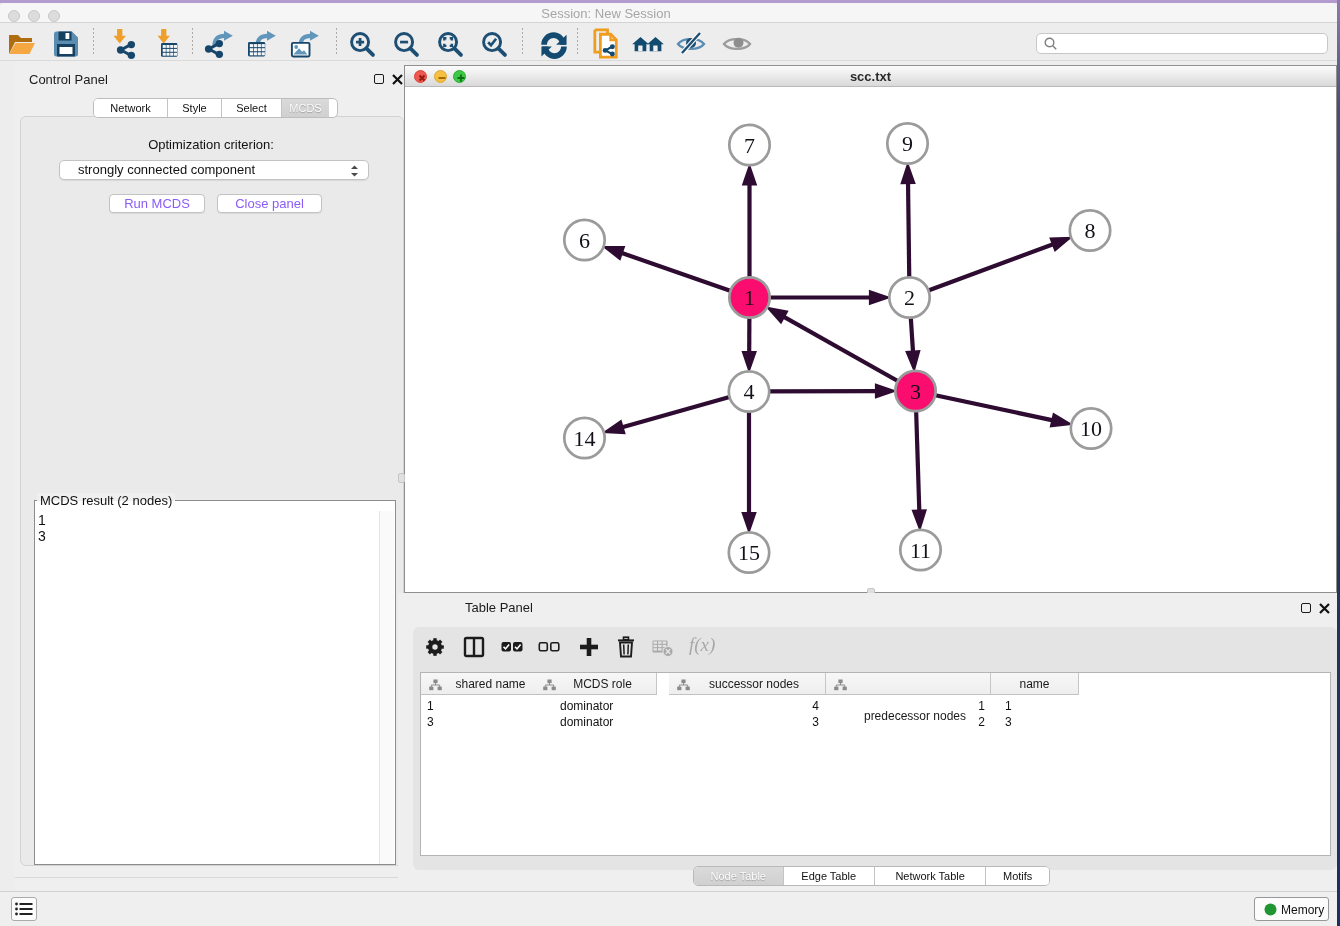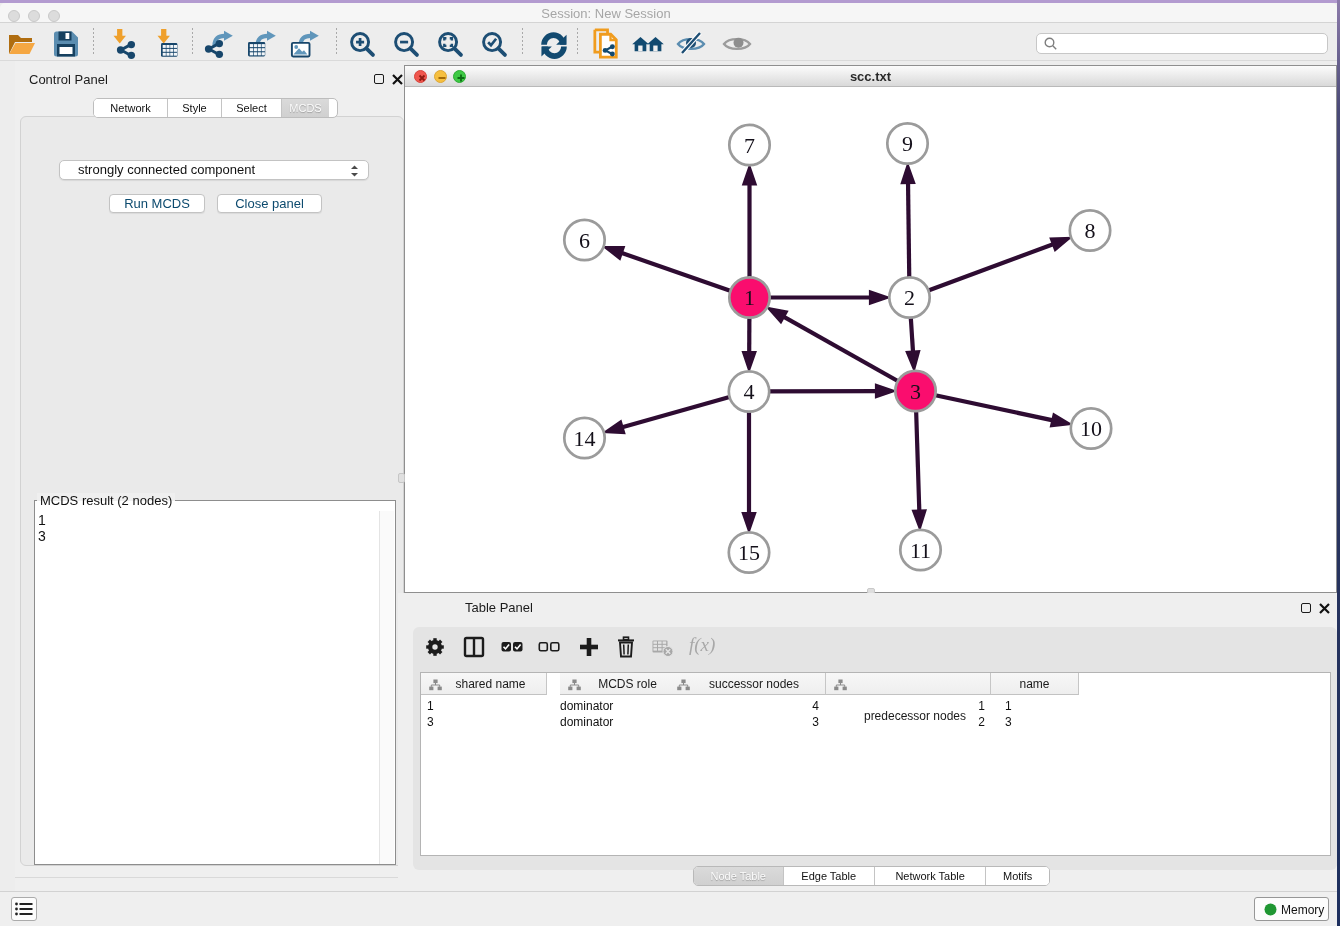--- a/index.html
+++ b/index.html
@@ -20,21 +20,21 @@
 
 #cp { left:15px; top:61px; width:392px; height:830px; background:#efefef; }
 .paneltitle { font-size:13px; color:#1c1c1c; }
 .floatbtn { position:absolute; width:10px; height:10px; border:1.5px solid #1a1a1a; border-radius:2px; }
 .tabwrap { position:absolute; display:flex; border:1px solid #bdbdbd; border-radius:5px; overflow:hidden; background:#fff; height:20px; }
 .tabseg { font-size:11px; color:#111; text-align:center; line-height:19px; border-left:1px solid #c4c4c4; background:#fff; }
 .tabseg:first-child { border-left:none; }
 .tabseg.sel { background:linear-gradient(#dadada,#d0d0d0); color:#fbfbfb; text-shadow:0 1px 1px #9e9e9e; }
 #cpcontent { left:5px; top:55px; width:384px; height:750px; background:#eaeaea; border:1px solid #d2d2d2; border-radius:6px; }
 #combo { left:44px; top:99px; width:310px; height:20px; background:#fff; border:1px solid #c3c3c3; border-radius:5px; box-shadow:0 1px 1px rgba(0,0,0,0.08); font-size:13px; color:#111; line-height:18px; padding-left:18px; }
-.btn { position:absolute; height:19px; background:#fff; border:1px solid #c3c3c3; border-radius:4px; font-size:13px; color:#0c4a6e; text-align:center; line-height:17px; box-shadow:0 1px 1px rgba(0,0,0,0.07); }
+.btn { position:absolute; height:19px; background:#fff; border:1px solid #c3c3c3; border-radius:4px; font-size:13px; color:#8b5cf6; text-align:center; line-height:17px; box-shadow:0 1px 1px rgba(0,0,0,0.07); }
 #fieldset { left:19px; top:439px; width:362px; height:365px; background:#fff; border:1px solid #8d8d8d; }
 #fslegend { left:22px; top:432px; height:15px; font-size:13px; color:#111; padding:0 3px; background:linear-gradient(#efefef 53%, #ffffff 53%); }
 #scrolltrack { left:364px; top:450px; width:15px; height:353px; background:#fafafa; border-left:1px solid #e4e4e4; }
 
 #netframe { left:404px; top:65px; width:933px; height:528px; border:1px solid #8f8f8f; background:#fff; }
 #nettitle { left:0; top:0; width:931px; height:21px; background:linear-gradient(#fcfcfc,#d9d9d9); border-bottom:1px solid #b9b9b9; }
 .light { position:absolute; top:4px; width:13px; height:13px; border-radius:50%; }
 
 #tp { left:398px; top:593px; width:939px; height:298px; background:#efefef; }
 #tpcontent { position:absolute; left:15px; top:34px; width:924px; height:243px; background:#e4e4e4; border-radius:6px 6px 6px 6px; }
@@ -243,20 +243,21 @@
       <path d="M2 2 L11 11 M11 2 L2 11" stroke="#111" stroke-width="2.2"></path>
     </svg>
   <div class="abs" id="cpcontent"></div>
   <div class="abs" style="left:0; top:816px; width:397px; height:1px; background:#d9d9d9;"></div>
   <div class="tabwrap" style="left:78px; top:37px; width:245px;">
     <div class="tabseg" style="width:73px;">Network</div>
     <div class="tabseg" style="width:54px;">Style</div>
     <div class="tabseg" style="width:60px;">Select</div>
     <div class="tabseg sel" style="width:48px;">MCDS</div>
   </div>
+  <div class="abs" style="left:0; top:76px; width:392px; text-align:center; font-size:13px; color:#111;">Optimization criterion:</div>
   <div class="abs" id="combo">strongly connected component
     <svg width="11" height="14" style="position:absolute; right:8px; top:3px;" viewBox="0 0 11 14">
         <path d="M2 5 L5.5 1.5 L9 5 Z" fill="#4a4a4a"></path>
         <path d="M2 9 L5.5 12.5 L9 9 Z" fill="#4a4a4a"></path>
       </svg>
   </div>
   <div class="btn" style="left:94px; top:133px; width:96px;">Run MCDS</div>
   <div class="btn" style="left:202px; top:133px; width:105px;">Close panel</div>
   <div class="abs" id="fieldset"></div>
   <div class="abs" id="scrolltrack"></div>
@@ -415,21 +416,21 @@
         <svg width="13" height="12" viewBox="0 0 13 12" style="position:absolute;left:8px;top:6px;">
           <g fill="#8a8a8a">
             <rect x="4.4" y="0.5" width="4.2" height="3.6"></rect>
             <rect x="0.2" y="7.6" width="4.2" height="3.6"></rect>
             <rect x="8.6" y="7.6" width="4.2" height="3.6"></rect>
           </g>
           <path d="M6.5 4 L6.5 6 M2.3 7.8 L2.3 6 L10.7 6 L10.7 7.8" fill="none" stroke="#8a8a8a" stroke-width="1"></path>
         </svg>
         <div class="lbl" style="left:14px;">shared name</div>
       </div>
-<div class="th" style="left:139px;width:122px;">
+<div class="th" style="left:114px;width:122px;">
         <svg width="13" height="12" viewBox="0 0 13 12" style="position:absolute;left:8px;top:6px;">
           <g fill="#8a8a8a">
             <rect x="4.4" y="0.5" width="4.2" height="3.6"></rect>
             <rect x="0.2" y="7.6" width="4.2" height="3.6"></rect>
             <rect x="8.6" y="7.6" width="4.2" height="3.6"></rect>
           </g>
           <path d="M6.5 4 L6.5 6 M2.3 7.8 L2.3 6 L10.7 6 L10.7 7.8" fill="none" stroke="#8a8a8a" stroke-width="1"></path>
         </svg>
         <div class="lbl" style="left:14px;">MCDS role</div>
       </div>

